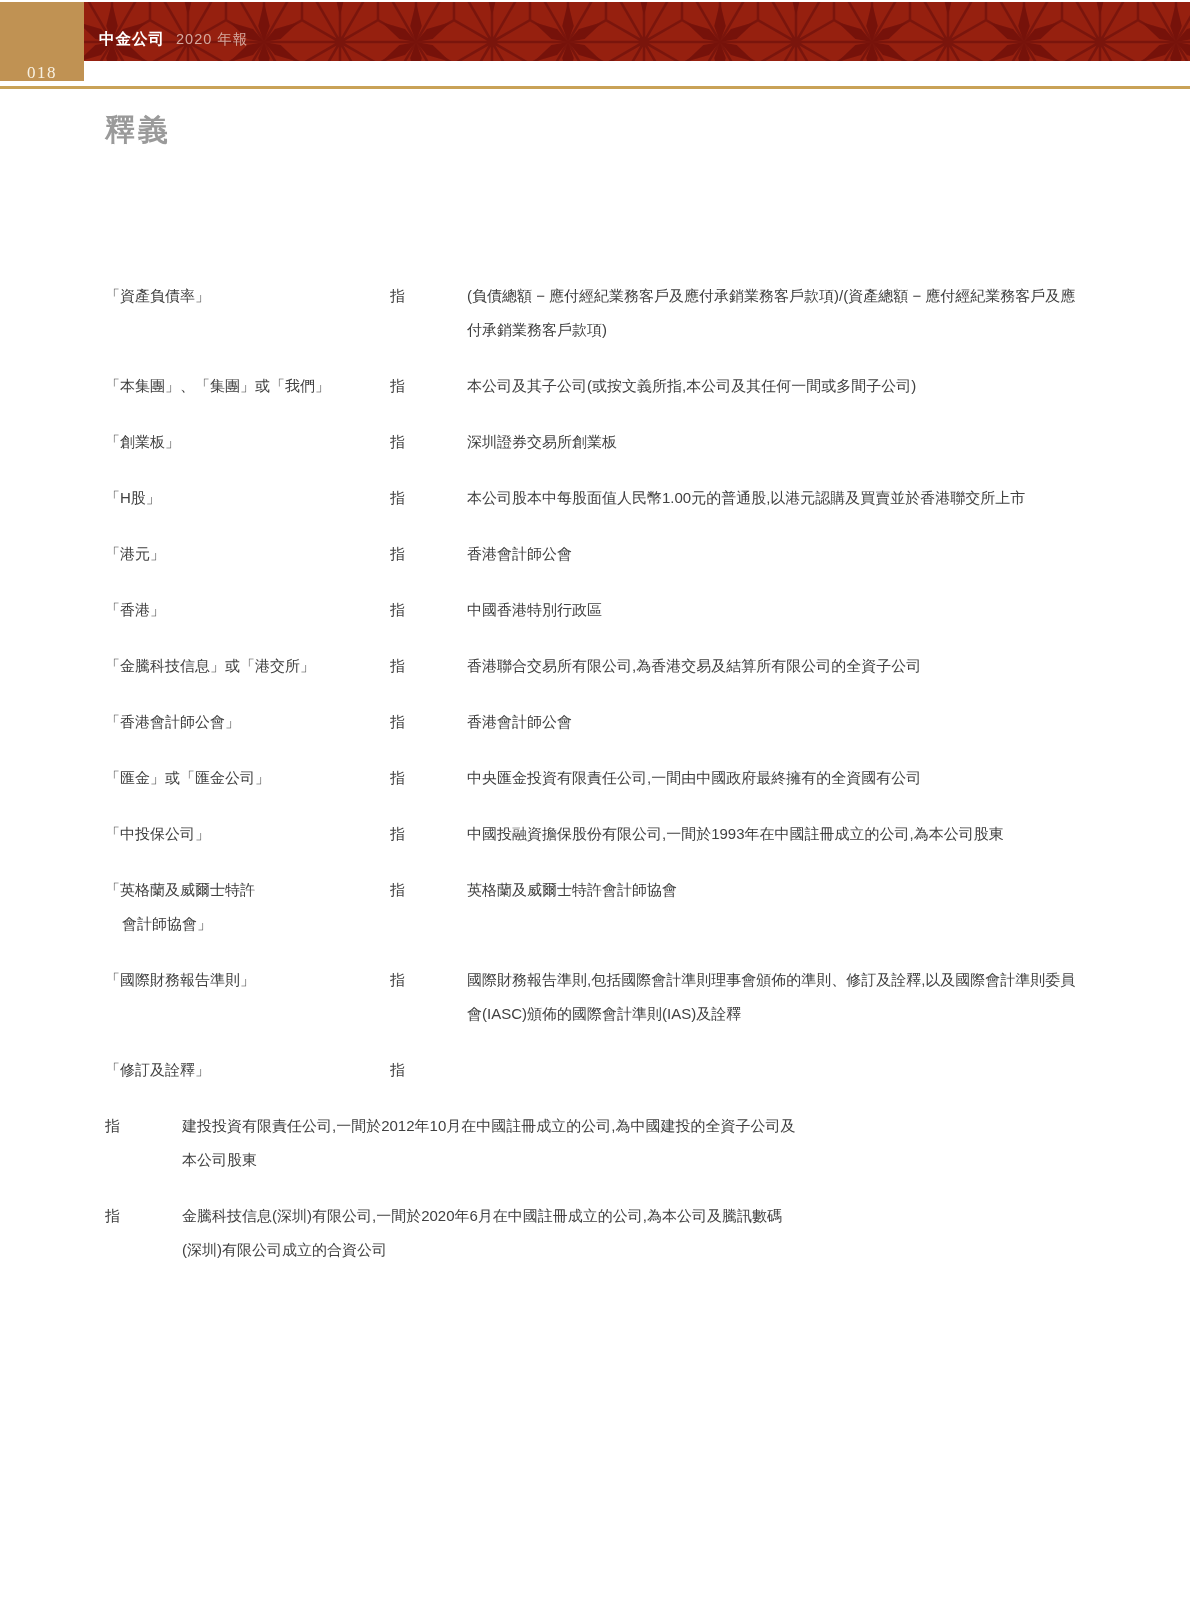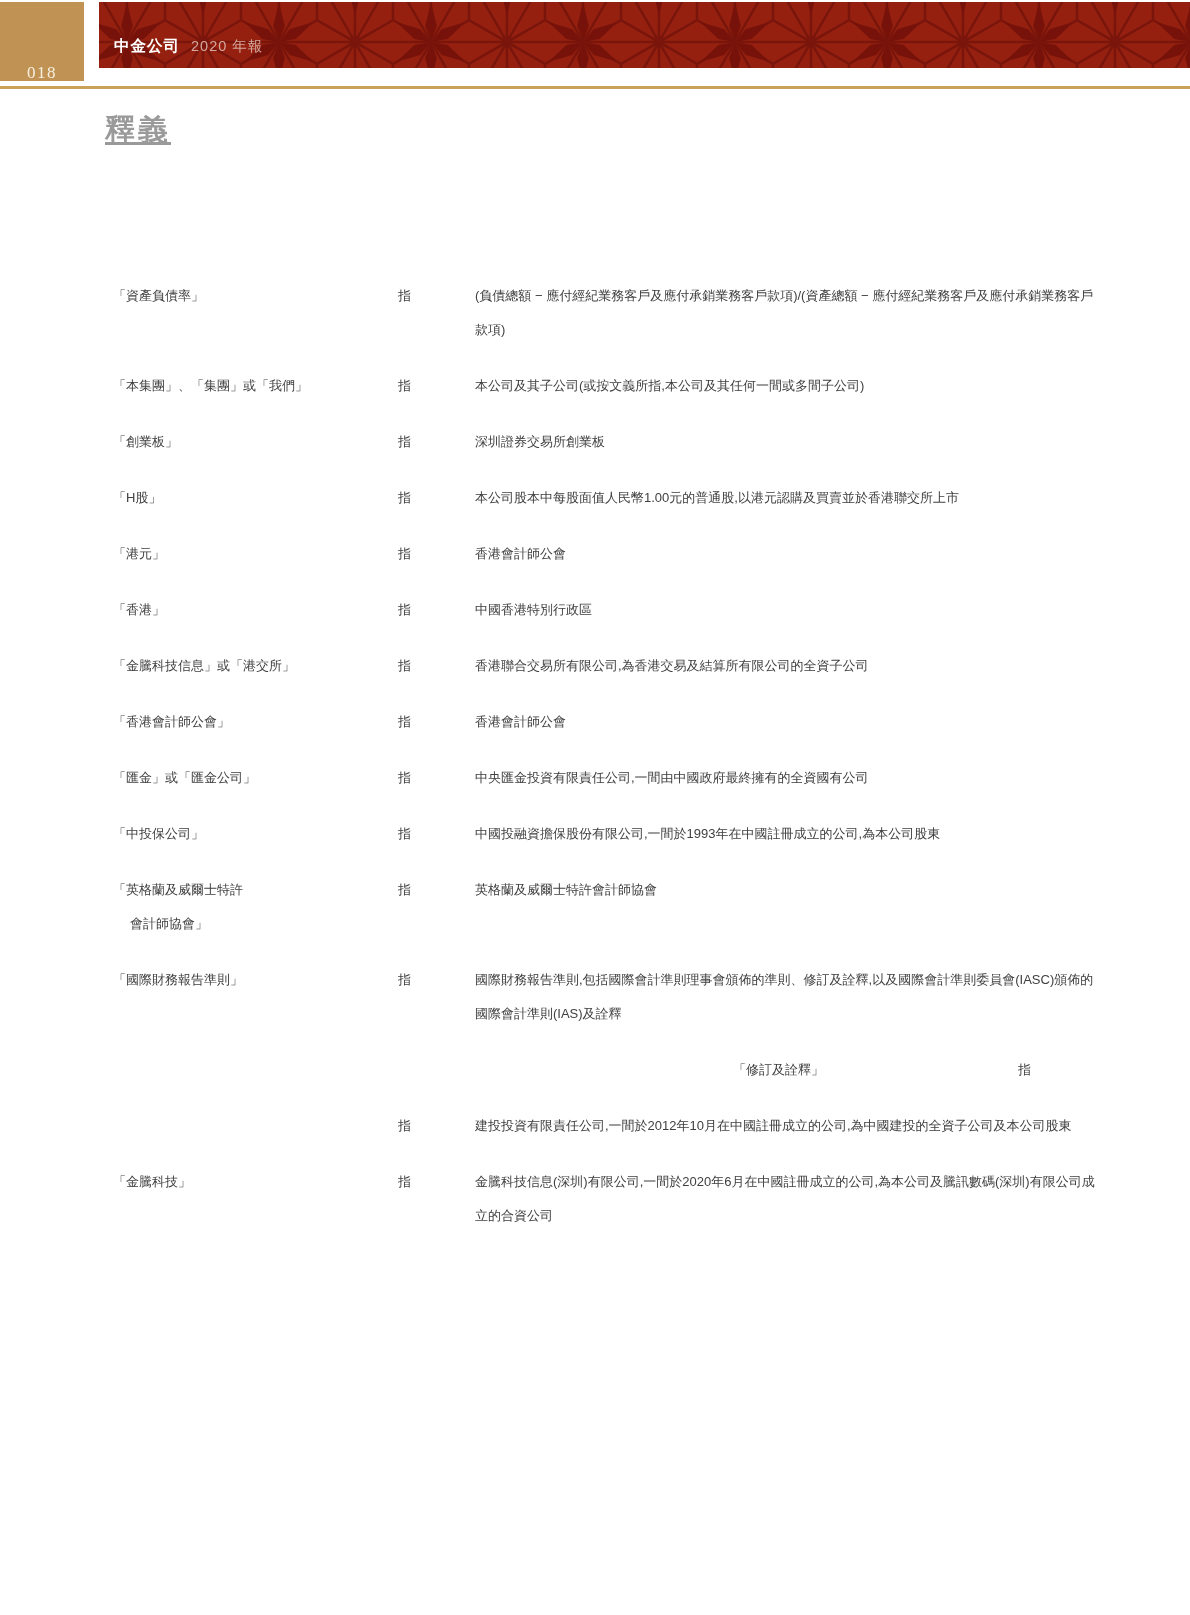--- a/index.html
+++ b/index.html
@@ -24,43 +24,43 @@
   .pagenum-box{
     width:84px;height:79px;background:var(--gold);
     display:flex;align-items:flex-end;justify-content:center;
     box-sizing:border-box;padding-bottom:0;flex:0 0 84px;
   }
   .pagenum-box span{
     font-family:"Liberation Serif",serif;color:#f7f0e1;
     font-size:17px;letter-spacing:1.5px;line-height:1;
   }
   .banner{
-    margin-left:15px;flex:1;position:relative;
-    background:var(--banner);overflow:hidden;height:66px;
+    flex:1;position:relative;
+    background:var(--banner);overflow:hidden;height:59px;
   }
   .banner svg{position:absolute;left:0;top:0;width:100%;height:100%;display:block;}
   .banner-text{
     position:absolute;left:15px;bottom:11px;
     display:flex;align-items:baseline;gap:11px;white-space:nowrap;
   }
   .brand{color:#ffffff;font-weight:bold;font-size:15.5px;letter-spacing:1px;}
   .edition{color:var(--edition);font-size:14.5px;letter-spacing:1px;}
 
   .gold-rule{position:absolute;top:86px;left:0;width:1190px;height:3px;background:var(--rule);}
 
   
   .content{position:absolute;top:112px;left:105px;width:990px;}
   h1.page-title{
     margin:0;font-family:"Liberation Serif",serif;font-weight:600;
-    font-size:30px;line-height:36px;color:var(--title);letter-spacing:3px;text-decoration:underline;
+    font-size:30px;line-height:36px;color:var(--title);letter-spacing:3px;
   }
   .rows{margin-top:131px;}
   .row{
     display:flex;align-items:flex-start;
-    margin-bottom:22px;font-size:13px;line-height:34px;color:var(--body);justify-content:flex-end;
+    margin-bottom:22px;font-size:15px;line-height:34px;color:var(--body);
   }
   .term{width:285px;flex:0 0 285px;}
   .term .t2{display:block;padding-left:17px;}
   .zhi{width:77px;flex:0 0 77px;}
   .def{width:620px;flex:0 0 620px;}
 </style>
 </head>
 <body>
 
 <div class="page">
@@ -175,20 +175,19 @@
         <div class="term"><span class="t1">「修訂及詮釋」</span><span class="t2"></span></div>
         <div class="zhi">指</div>
       </div>
 
       <div class="row">
         <div class="zhi">指</div>
         <div class="def">建投投資有限責任公司,一間於2012年10月在中國註冊成立的公司,為中國建投的全資子公司及本公司股東</div>
       </div>
 
       <div class="row">
-        <div class="term"><span class="t1">「金騰科技」</span><span class="t2"></span></div>
         <div class="zhi">指</div>
         <div class="def">金騰科技信息(深圳)有限公司,一間於2020年6月在中國註冊成立的公司,為本公司及騰訊數碼(深圳)有限公司成立的合資公司</div>
       </div>
 
     </div>
   </main>
 </div>
 
 </body></html>

